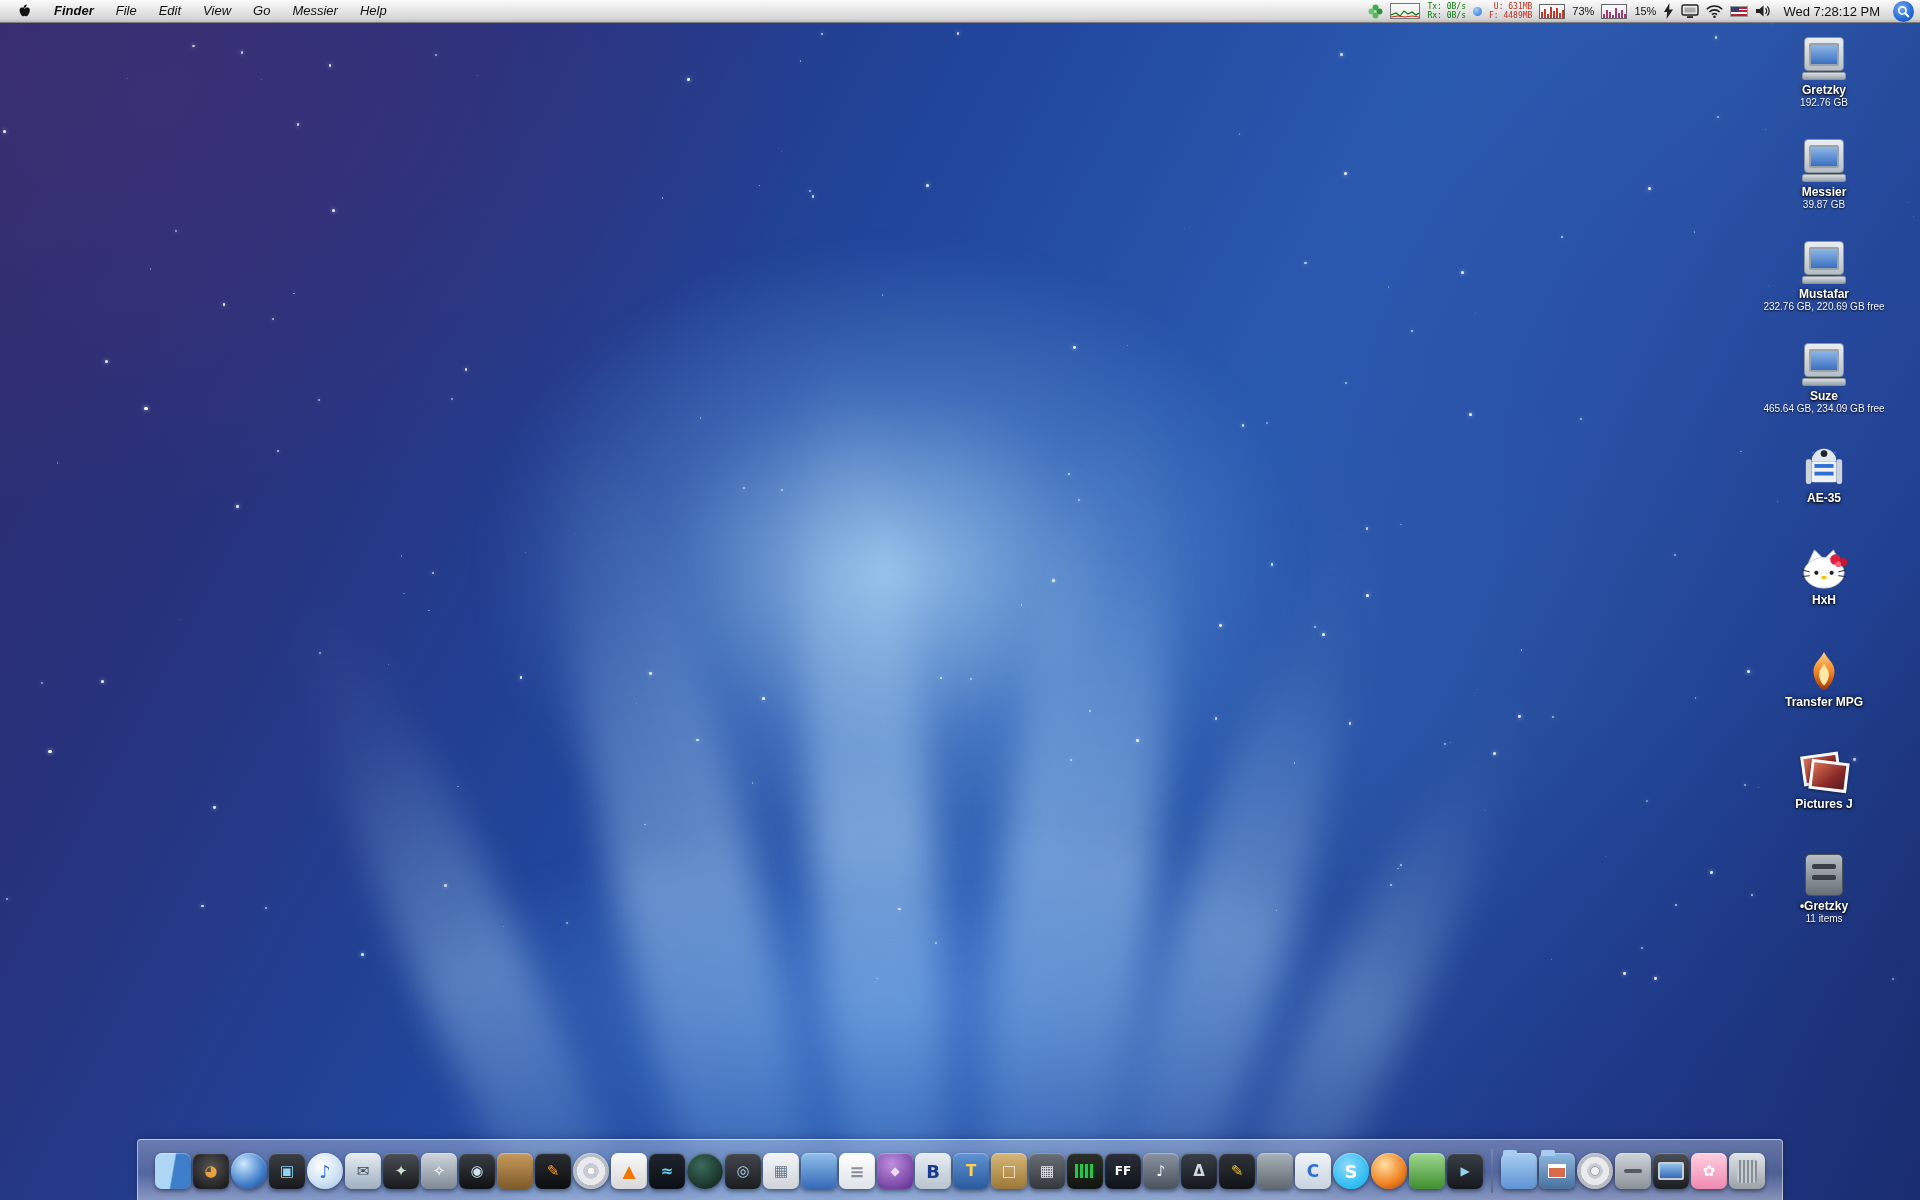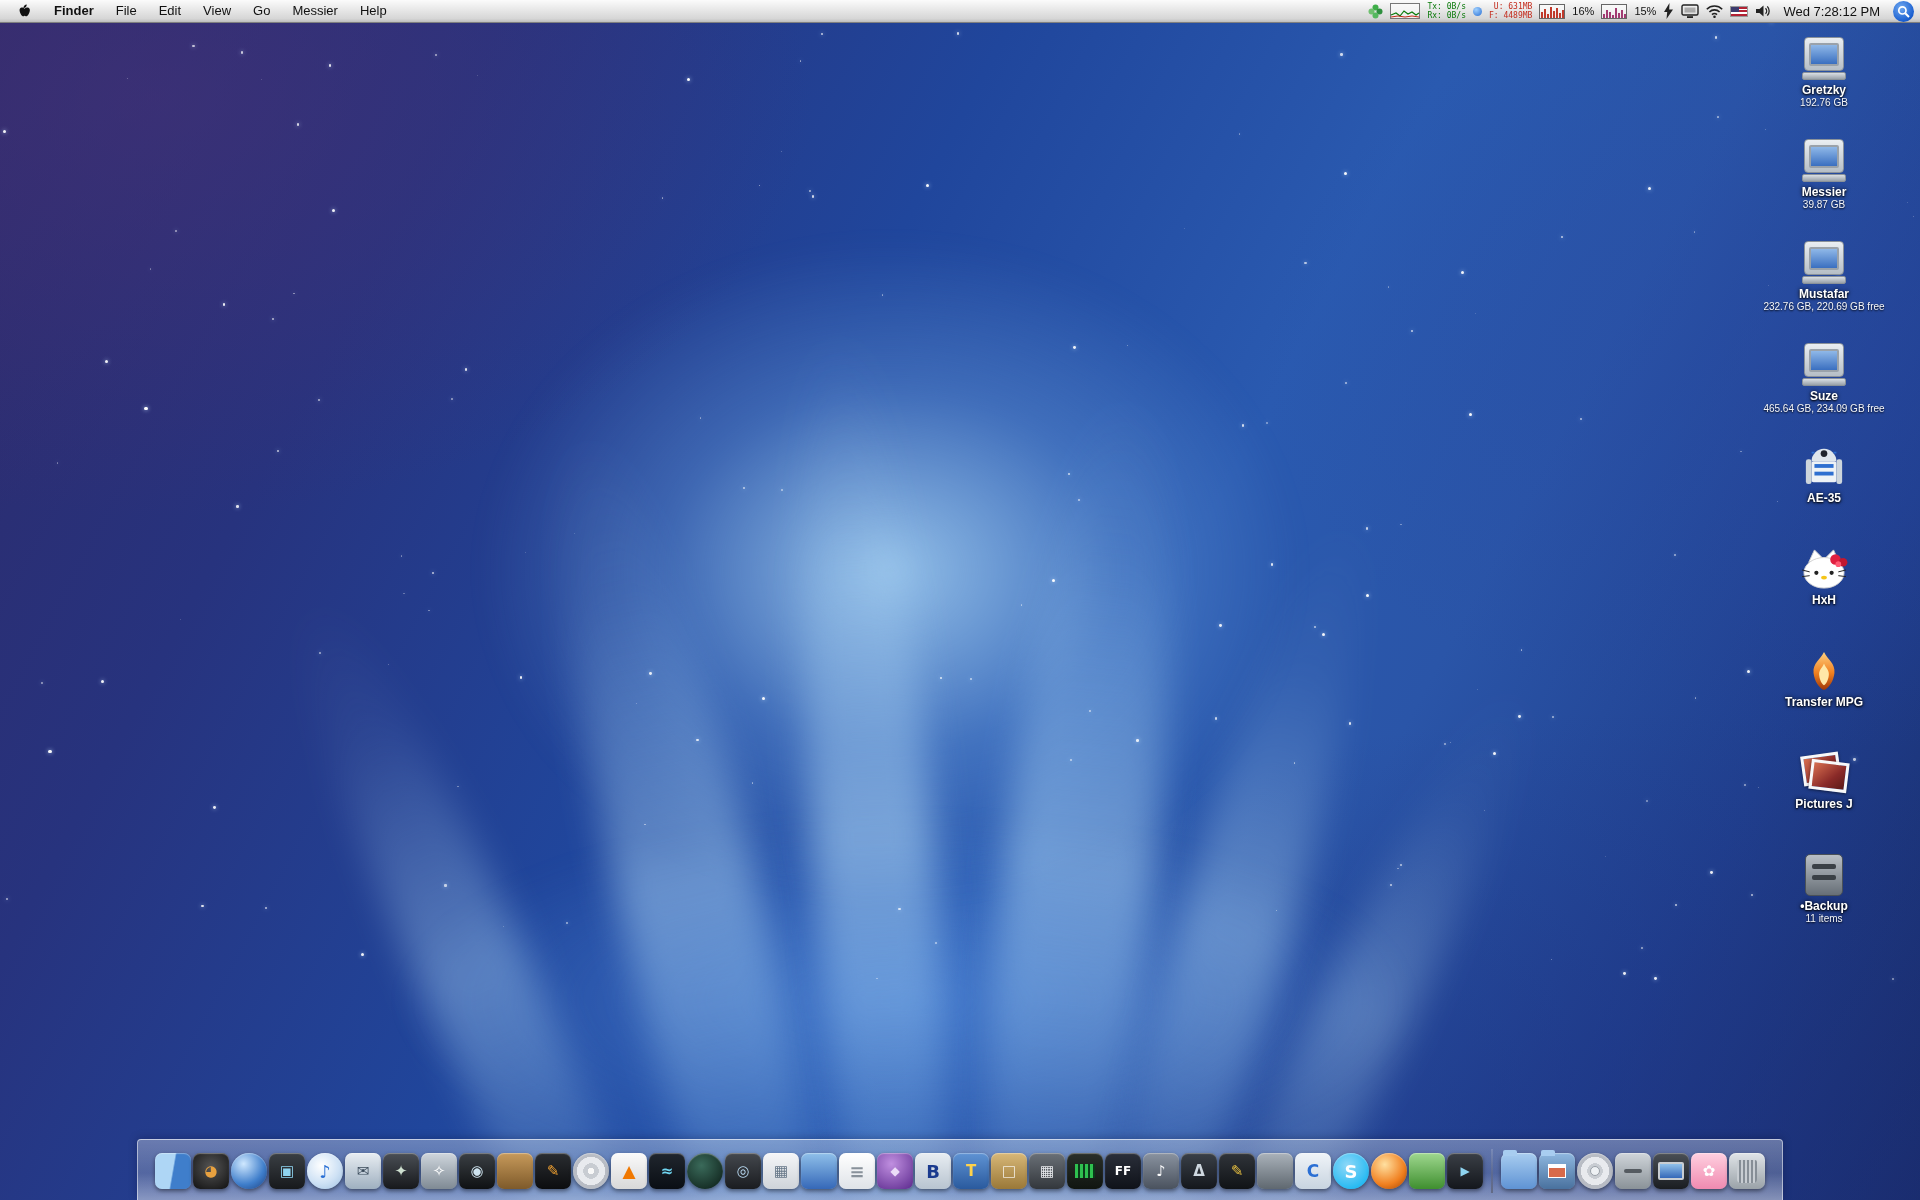--- a/index.html
+++ b/index.html
@@ -28,21 +28,21 @@
   .st6{left:1140px;width:90px;height:780px;transform:rotate(26deg);opacity:.6}
   #stars{position:absolute;inset:0;}
   #stars i{position:absolute;background:#fff;border-radius:50%;box-shadow:0 0 4px rgba(200,230,255,.9);}
 
   
   #menubar{position:absolute;top:0;left:0;right:0;height:22px;z-index:5;display:flex;align-items:center;
     justify-content:space-between;background:linear-gradient(180deg,#fbfbfb,#d6d6d6 85%,#bdbdbd);
     border-bottom:1px solid #7f7f7f;font-size:13px;color:#111;}
   .mb-left{display:flex;align-items:center;padding-left:12px;}
   .apple{display:flex;align-items:center;padding:0 12px 0 6px;}
-  .menu{padding:0 11px;line-height:22px;}
+  .menu{padding:0 11px;line-height:22px;font-style:italic;}
   .menu.bold{font-weight:bold;}
   .mb-right{display:flex;align-items:center;gap:7px;padding-right:4px;}
   .mi{display:flex;align-items:center;}
   .m2{display:flex;flex-direction:column;justify-content:center;text-align:right;
     font-family:"DejaVu Sans Mono",monospace;font-size:8px;line-height:9px;}
   .green{color:#0a7a0a}.red{color:#c42b1c}
   .dotblue{width:9px;height:9px;border-radius:50%;background:radial-gradient(circle at 35% 30%,#9fd0ff,#2a6fd4);}
   .pct{font-size:11px;}
   .flag{width:18px;height:11px;position:relative;border:1px solid #999;box-sizing:border-box;
     background:repeating-linear-gradient(180deg,#b22234 0 1.7px,#fff 1.7px 3.4px);}
@@ -356,21 +356,21 @@
             <rect x="5" y="5" width="2" height="9"></rect>
             <rect x="8" y="10" width="2" height="4"></rect>
             <rect x="11" y="3" width="2" height="11"></rect>
             <rect x="14" y="7" width="2" height="7"></rect>
             <rect x="17" y="4" width="2" height="10"></rect>
             <rect x="20" y="9" width="2" height="5"></rect>
             <rect x="23" y="6" width="2" height="8"></rect>
           </g>
         </svg>
     </span>
-    <span class="pct">16%</span>
+    <span class="pct">73%</span>
     <span class="mi">
       <svg width="26" height="15">
           <rect x="0.5" y="0.5" width="25" height="14" fill="rgba(255,255,255,.55)" stroke="#666"></rect>
           <g fill="#a23b72">
             <rect x="2" y="10" width="2" height="4"></rect>
             <rect x="5" y="6" width="2" height="8"></rect>
             <rect x="8" y="8" width="2" height="6"></rect>
             <rect x="11" y="11" width="2" height="3"></rect>
             <rect x="14" y="4" width="2" height="10"></rect>
             <rect x="17" y="9" width="2" height="5"></rect>
@@ -517,21 +517,21 @@
           <i class="p2"></i>
         </div>
       </div>
     <div class="dlabel">Pictures J</div>
     <div class="dsub"></div>
   </div>
   <div class="dcell">
     <div class="art">
         <div class="bkbox"></div>
       </div>
-    <div class="dlabel">•Backup</div>
+    <div class="dlabel">•Gretzky</div>
     <div class="dsub">11 items</div>
   </div>
 </div>
 
 <div id="dock">
   <span class="dk dk-finder"></span>
   <span class="dk dk-dashboard"></span>
   <span class="dk dk-globe"></span>
   <span class="dk dk-photos"></span>
   <span class="dk dk-itunes"></span>

